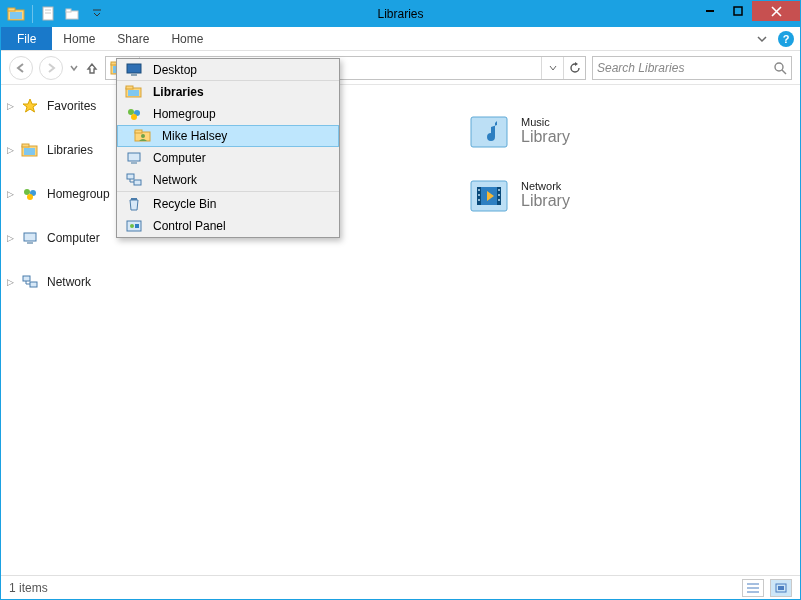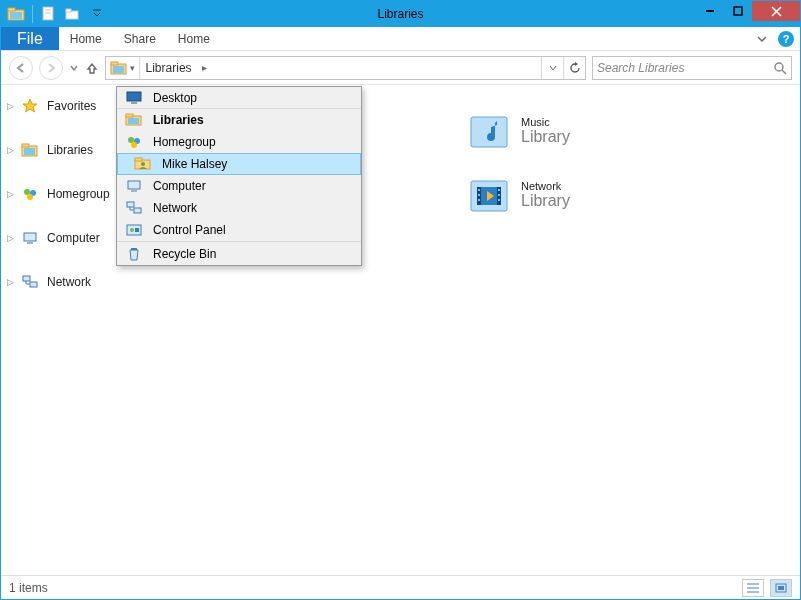--- a/index.html
+++ b/index.html
@@ -10,21 +10,21 @@
   .qat { display: flex; align-items: center; gap: 2px; padding-left: 4px; }
   .qat .qa-icon { width: 22px; height: 22px; display: flex; align-items: center; justify-content: center; }
   .qat .sep { width: 1px; height: 18px; background: rgba(255,255,255,0.35); margin: 0 3px; }
   .title { position: absolute; left: 0; right: 0; text-align: center; color: #000; pointer-events: none; }
   .win-controls { margin-left: auto; display: flex; height: 22px; align-self: flex-start; }
   .win-btn { width: 28px; height: 20px; display: flex; align-items: center; justify-content: center; color: #000;}
   .win-btn.close { background: #c75050; width: 48px; }
   .win-btn.close svg { stroke: #fff; }
 
   .ribbon-tabs { height: 24px; background: #fff; display: flex; align-items: stretch; border-bottom: 1px solid #e1e1e1; position: relative; }
-  .ribbon-tabs .file-tab { background: #1979ca; color: #fff; padding: 0 16px; display: flex; align-items: center; font-size: 16px; }
+  .ribbon-tabs .file-tab { background: #1979ca; color: #fff; padding: 0 16px; display: flex; align-items: center; font-size: 12px; }
   .ribbon-tabs .tab { padding: 0 11px; display: flex; align-items: center; color: #444; }
   .ribbon-right { position: absolute; right: 6px; top: 0; height: 100%; display: flex; align-items: center; gap: 10px; }
   .help-circle { width: 16px; height: 16px; border-radius: 50%; background: #1ba1e2; color: #fff; display: flex; align-items: center; justify-content: center; font-weight: bold; font-size: 11px; }
 
   .navbar { height: 34px; background: #fff; display: flex; align-items: center; gap: 6px; padding: 0 8px; border-bottom: 1px solid #e5e5e5; position: relative; z-index: 5; }
   .nav-round { width: 24px; height: 24px; border: 1px solid #bfbfbf; border-radius: 50%; display: flex; align-items: center; justify-content: center; background: #fff; }
   .nav-round.disabled { color: #b5b5b5; border-color: #dcdcdc; }
   .up-btn { color:#6a6a6a; }
   .addr-wrap { flex: 1; height: 24px; border: 1px solid #c3c3c3; display: flex; align-items: center; background: #fff; position: relative; }
   .addr-icon-btn { height: 100%; padding: 0 4px; display: flex; align-items: center; border-right: 1px solid #d9d9d9; gap: 2px; }
@@ -49,21 +49,21 @@
   .lib-icon { width: 44px; height: 44px; }
   .lib-text .name { color:#222; font-size:11px; }
   .lib-text .sub { color:#7f7f7f; font-size:16px; }
 
   .statusbar { height: 24px; background:#fff; border-top:1px solid #e0e0e0; display:flex; align-items:center; padding: 0 8px; color:#555;}
   .status-right { margin-left:auto; display:flex; gap:6px; }
   .view-btn { width:22px; height:18px; border:1px solid #c9c9c9; display:flex; align-items:center; justify-content:center; color:#4b7ec1;}
   .view-btn.on { background:#cde6f7; }
 
   
-  .dropdown { position:absolute; left: 116px; top: 58px; width: 246px; background:#f0f0f0; border:1px solid #9a9a9a; box-shadow: 2px 3px 6px rgba(0,0,0,0.25); z-index:20;margin-top:28px;}
+  .dropdown { position:absolute; left: 116px; top: 58px; width: 224px; background:#f0f0f0; border:1px solid #9a9a9a; box-shadow: 2px 3px 6px rgba(0,0,0,0.25); z-index:20;}
   .dd-item { display:flex; align-items:center; gap:10px; height:22px; padding: 0 8px;}
   .dd-item .dd-icon{ width:18px; height:18px; display:flex; align-items:center; justify-content:center;}
   .dd-item.sep-after { border-bottom: 1px solid #d8d8d8; }
   .dd-item.bold span.dd-label { font-weight:bold; }
   .dd-item.hover { background:#bee6fd; border:1px solid #7cc2e8; height:22px;padding-left:16px; }
   .dd-item.sep-top { border-top: 1px solid #d8d8d8; height: 24px;}
 
   svg { display:block; }
 </style>
 </head>
@@ -367,32 +367,32 @@
   <div class="dd-item">
     <span class="dd-icon">
         <svg width="16" height="14">
           <rect x="1" y="1" width="7" height="5" fill="#d7e8f7" stroke="#4a7cab"></rect>
           <rect x="8" y="7" width="7" height="5" fill="#d7e8f7" stroke="#4a7cab"></rect>
           <path d="M4 6 V9 H8" fill="none" stroke="#4a7cab"></path>
         </svg>
       </span>
     <span class="dd-label">Network</span>
   </div>
+  <div class="dd-item sep-top">
+    <span class="dd-icon">
+        <svg width="14" height="16">
+          <path d="M3 4 H11 L10 14 H4 Z" fill="#d7e8f7" stroke="#4a7cab"></path>
+          <rect x="4" y="2" width="6" height="2" fill="#4a7cab"></rect>
+        </svg>
+      </span>
+    <span class="dd-label">Recycle Bin</span>
+  </div>
   <div class="dd-item">
     <span class="dd-icon">
         <svg width="16" height="14">
           <rect x="1" y="2" width="14" height="10" fill="#d7e8f7" stroke="#4a7cab"></rect>
           <circle cx="6" cy="7" r="2" fill="#6fbf44"></circle>
           <rect x="9" y="5" width="4" height="4" fill="#2d7fc1"></rect>
         </svg>
       </span>
     <span class="dd-label">Control Panel</span>
   </div>
-  <div class="dd-item sep-top">
-    <span class="dd-icon">
-        <svg width="14" height="16">
-          <path d="M3 4 H11 L10 14 H4 Z" fill="#d7e8f7" stroke="#4a7cab"></path>
-          <rect x="4" y="2" width="6" height="2" fill="#4a7cab"></rect>
-        </svg>
-      </span>
-    <span class="dd-label">Recycle Bin</span>
-  </div>
 </div>
 
 </body></html>

